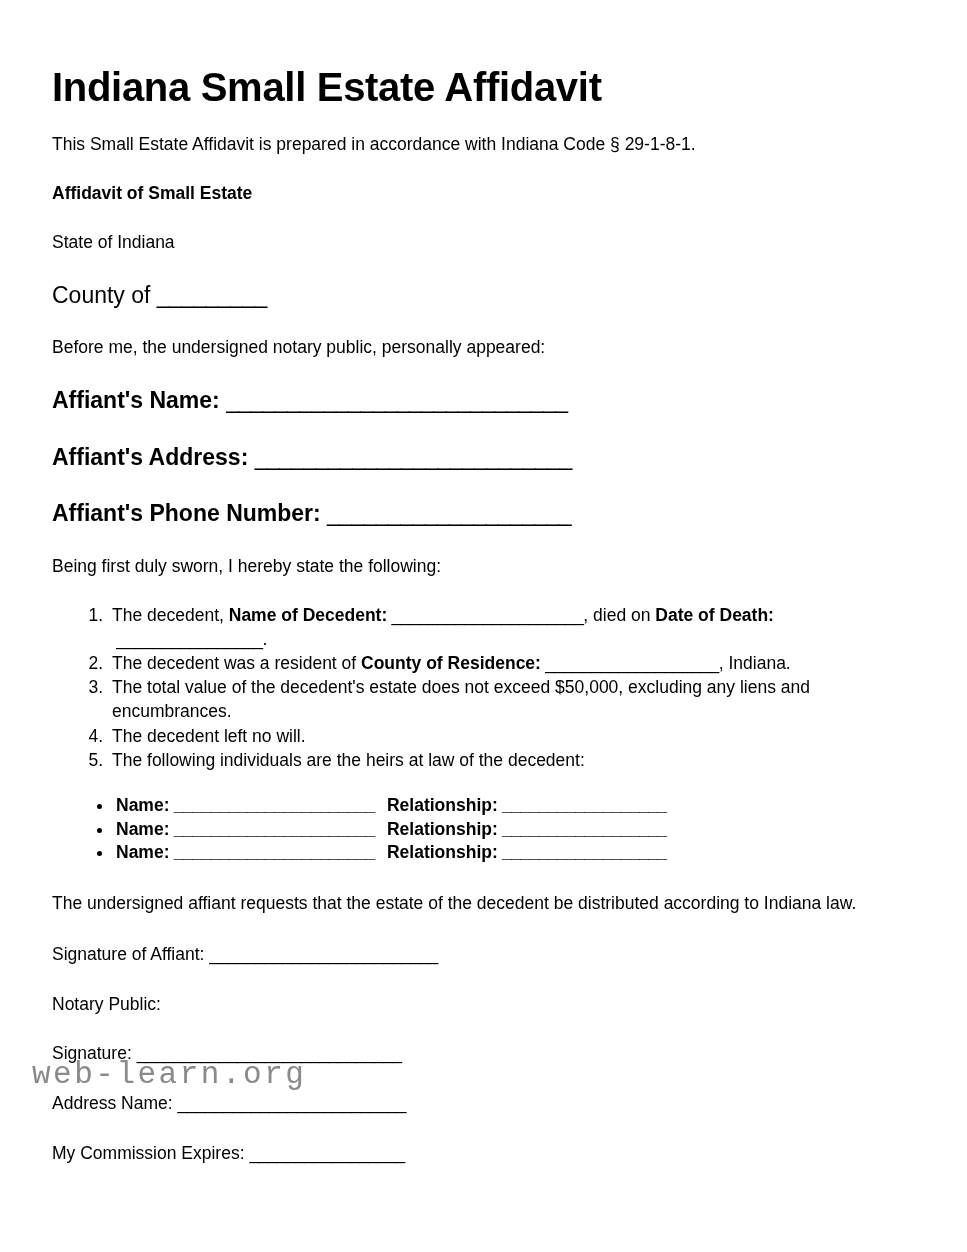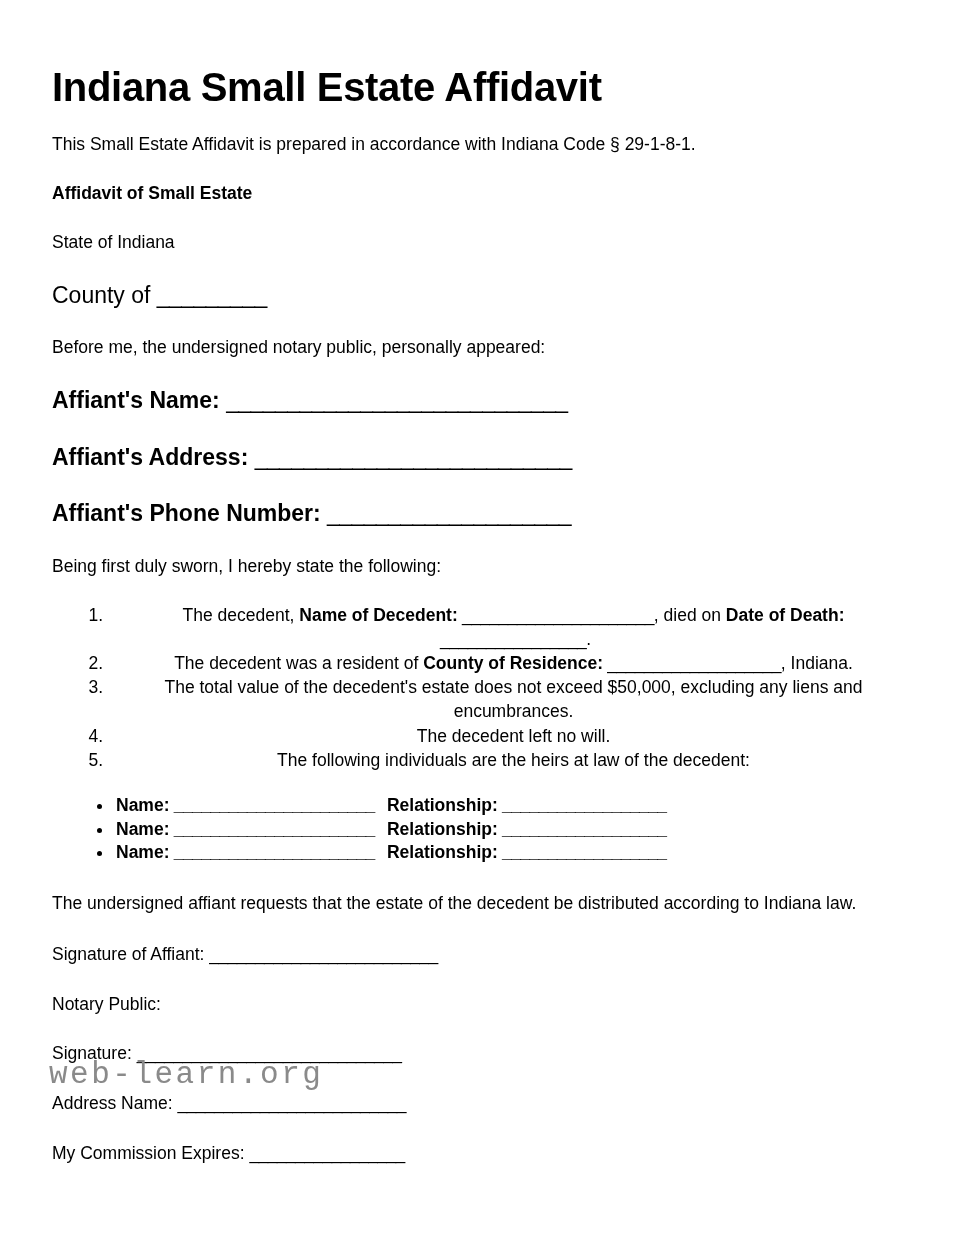--- a/index.html
+++ b/index.html
@@ -58,21 +58,20 @@
     font-family: "Liberation Sans", sans-serif;
     letter-spacing: -0.6px;
     white-space: pre;
   }
 
   ol.claims {
     font-size: 17.5px;
     line-height: 1.38;
     margin: 0 0 22px 0;
     padding-left: 56px;
-    text-align: center;
   }
   ol.claims > li {
     margin: 0 0 0 0;
     padding-left: 4px;
   }
   ol.claims > li b { font-weight: bold; }
 
   ul.heirs {
     font-size: 17.5px;
     line-height: 1.36;
@@ -100,21 +99,21 @@
   }
 
   .notary-head {
     font-size: 17.5px;
     line-height: 1.42;
     margin: 0 0 25px 0;
   }
 
   .watermark {
     position: absolute;
-    left: 49px;
+    left: 32px;
     bottom: 24px;
     font-family: "Liberation Mono", "DejaVu Sans Mono", monospace;
     font-size: 31px;
     color: #8a8a8a;
     letter-spacing: 2.5px;
     white-space: nowrap;
   }
 </style>
 </head>
 <body>

